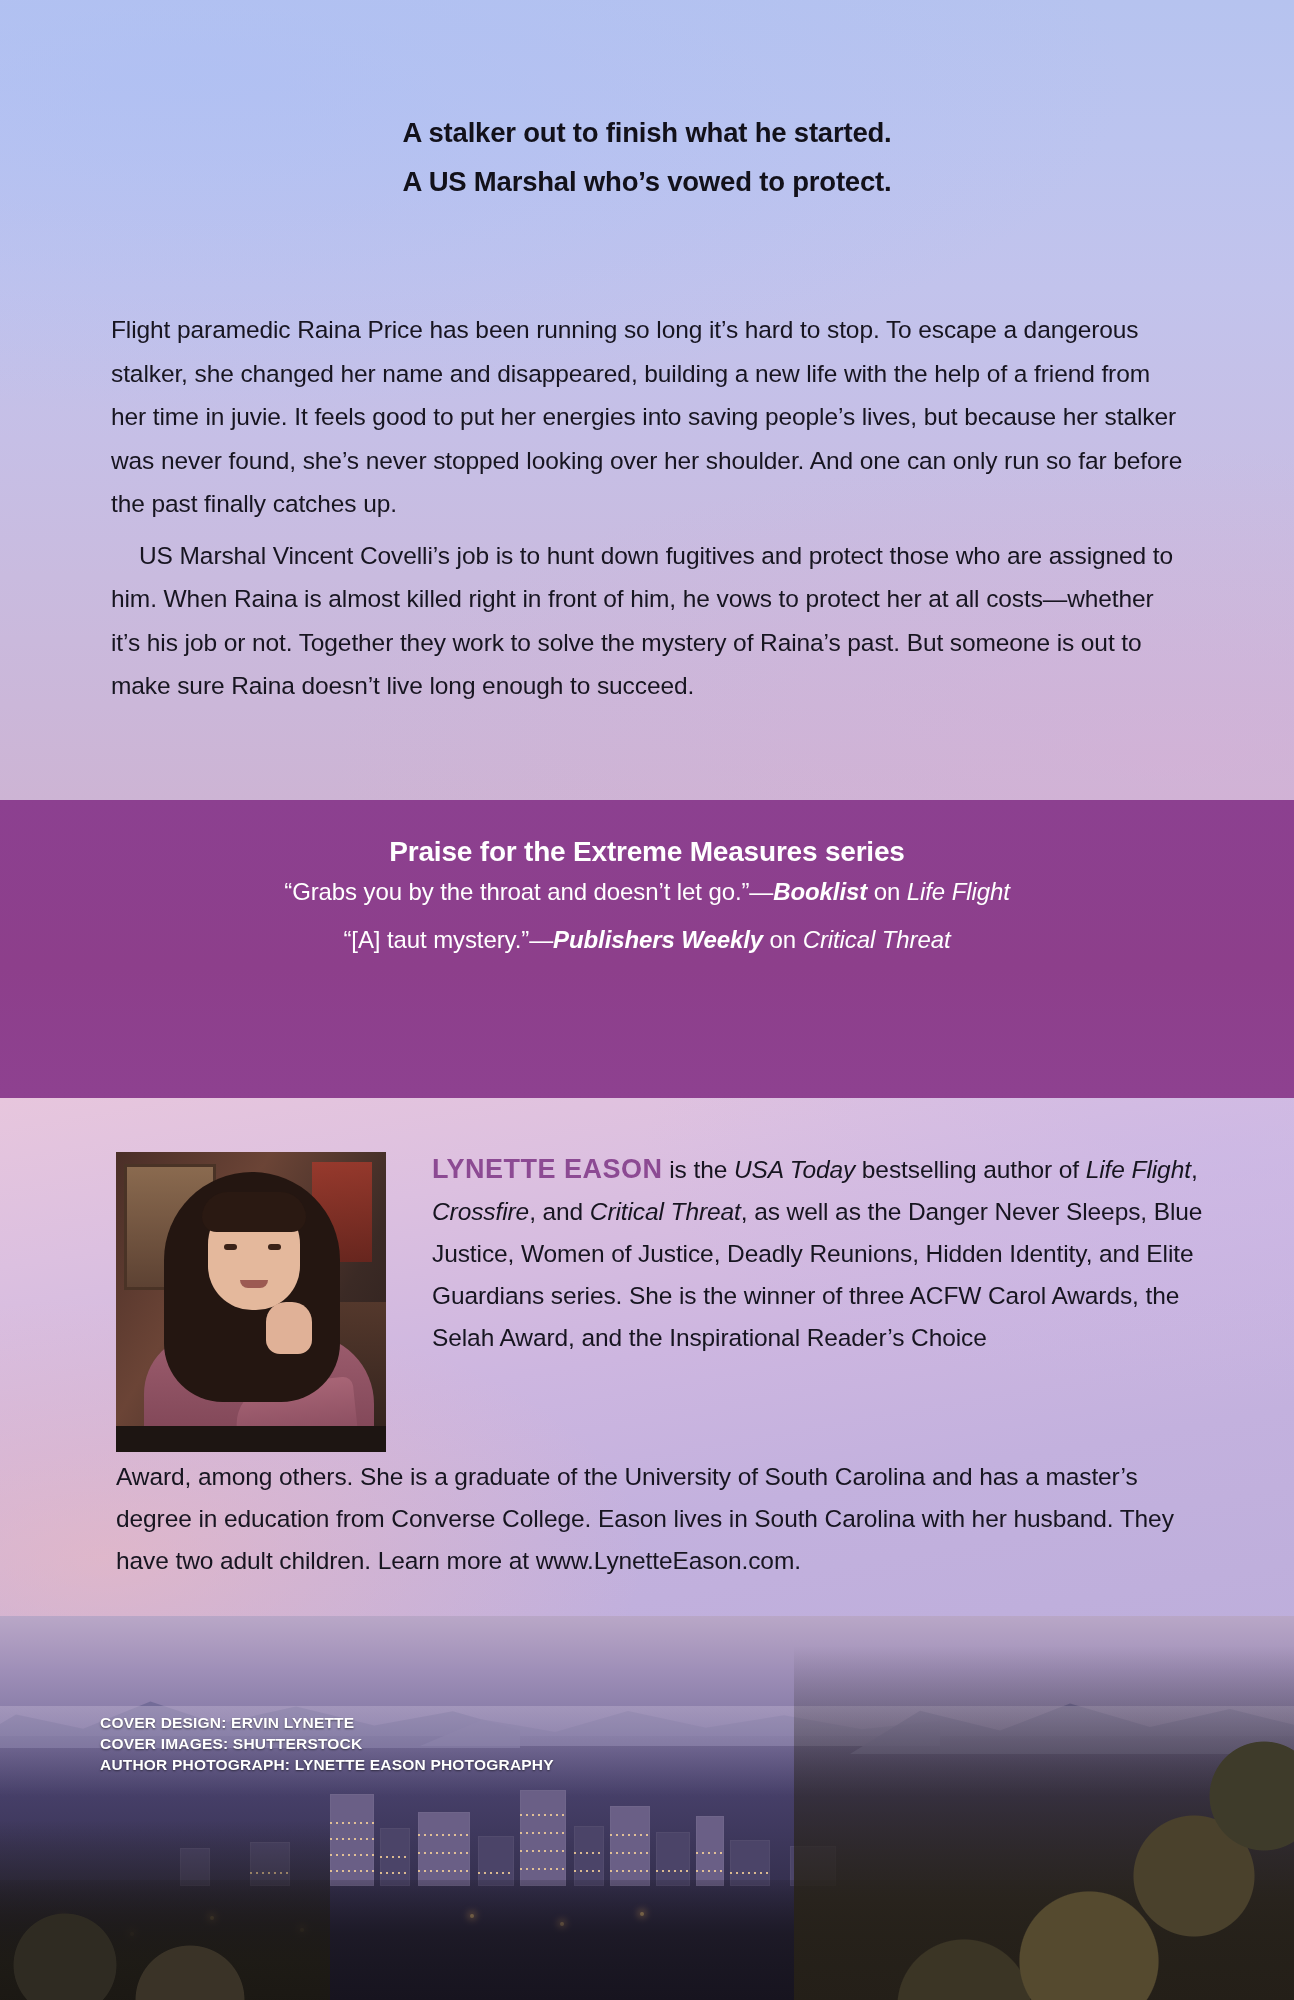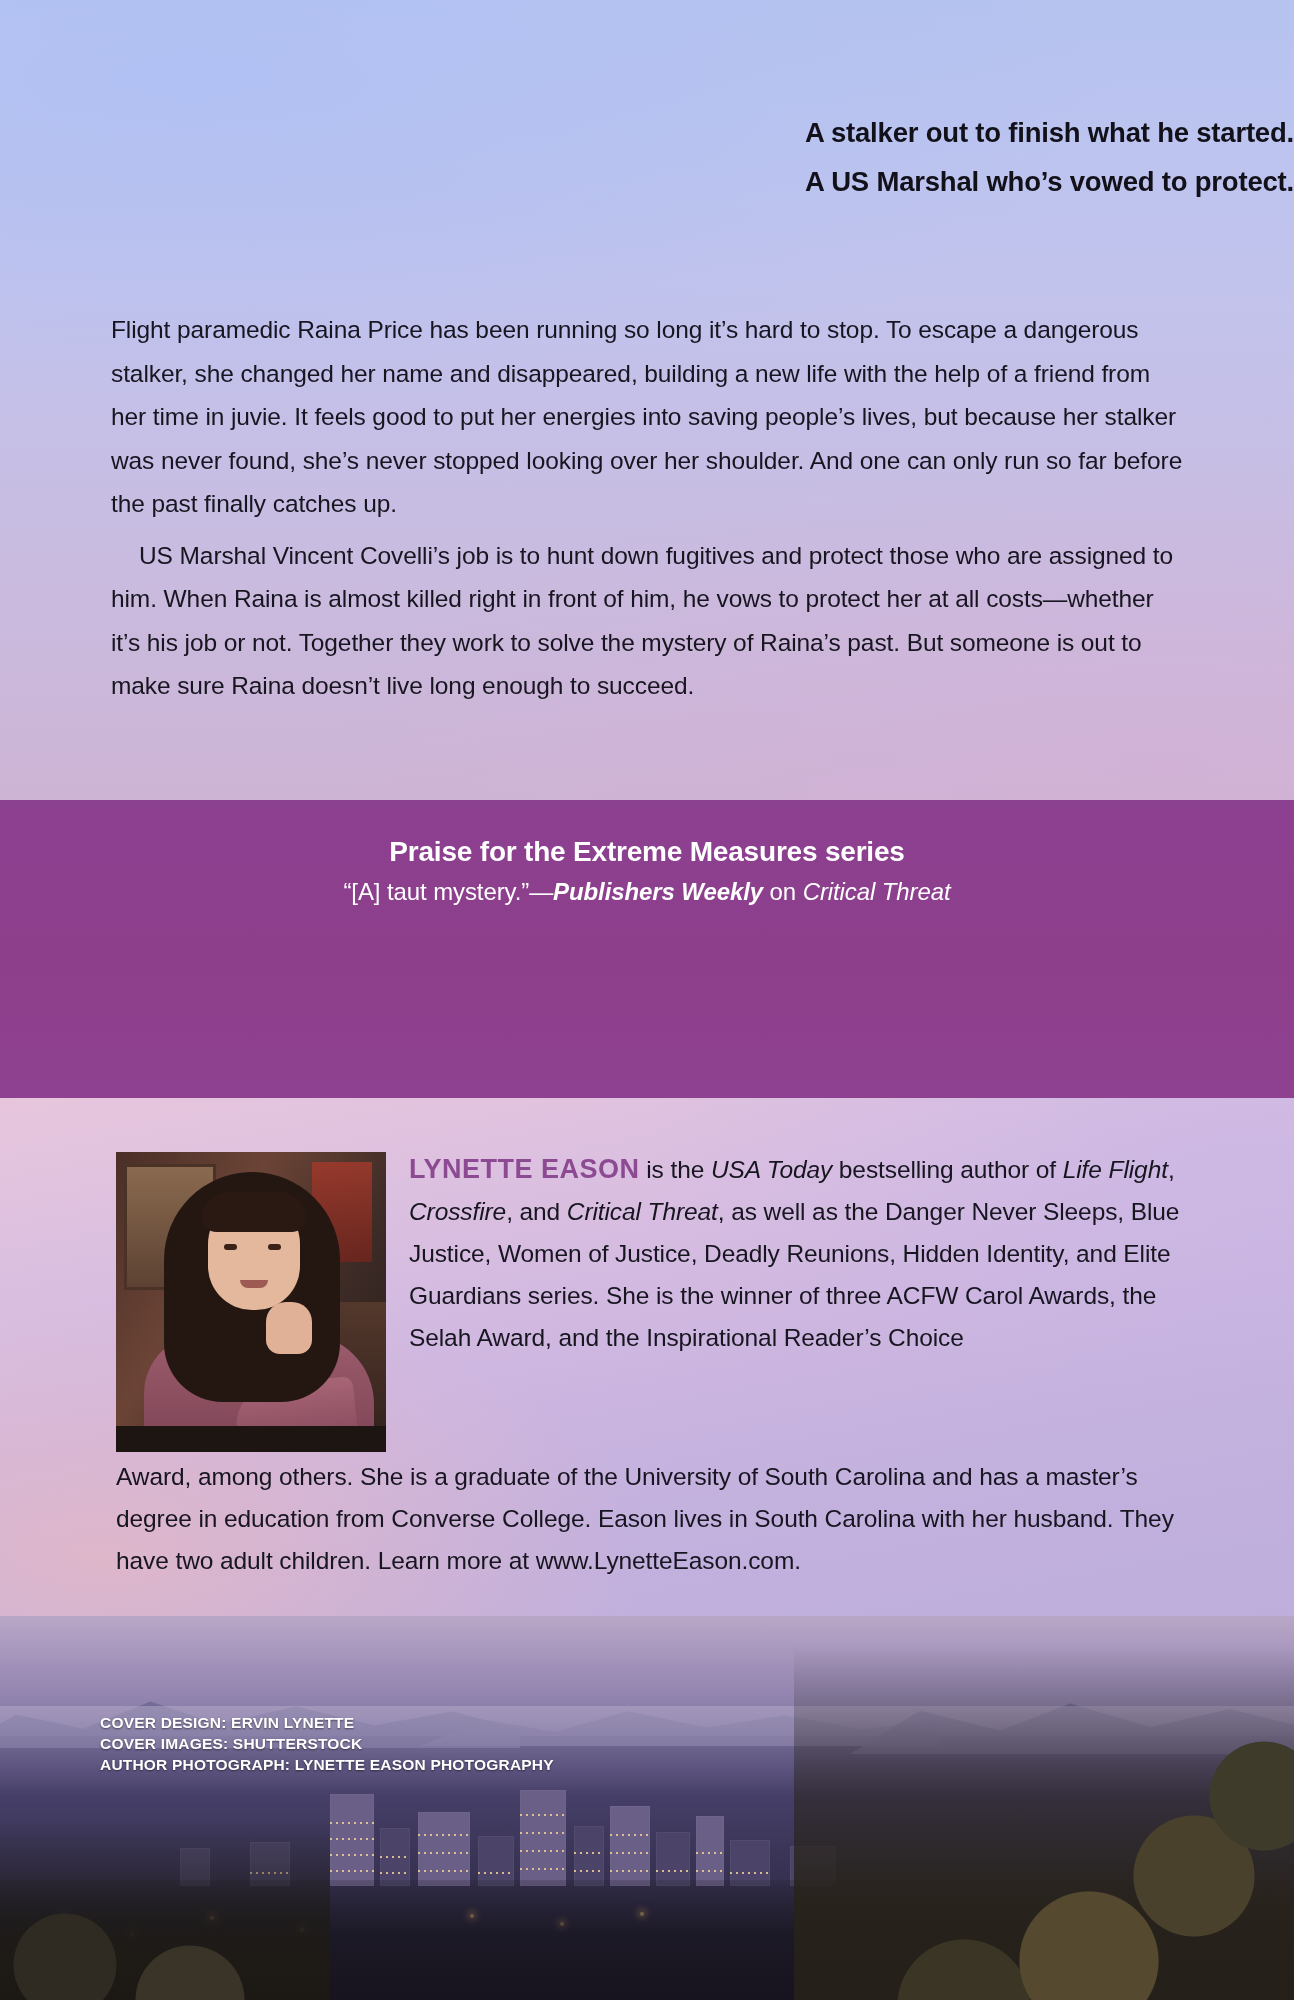--- a/index.html
+++ b/index.html
@@ -40,21 +40,21 @@
     left: 0; top: 0; right: 0; bottom: 0;
     background:
       radial-gradient(120% 70% at 15% 10%, rgba(170,190,245,0.55) 0%, rgba(170,190,245,0) 60%),
       radial-gradient(100% 60% at 90% 95%, rgba(215,175,215,0.45) 0%, rgba(215,175,215,0) 65%);
   }
 
   .headline {
     position: absolute;
     left: 0; right: 0;
     top: 108px;
-    text-align: right;
+    text-align: center;
     color: #12111a;
     font-weight: bold;
     font-size: 27.5px;
     line-height: 49px;
     letter-spacing: -0.2px;
     z-index: 4;
   }
 
   .synopsis {
     position: absolute;
@@ -217,21 +217,21 @@
   }
   .ph-table {
     position: absolute;
     left: 0; bottom: 0;
     width: 270px; height: 26px;
     background: #1d1512;
   }
 
   .author-text {
     position: absolute;
-    left: 409px;
+    left: 432px;
     top: 1148px;
     width: 790px;
     color: #171520;
     font-size: 24.5px;
     line-height: 42px;
     letter-spacing: -0.1px;
     z-index: 6;
   }
   .author-text-2 {
     position: absolute;
@@ -398,20 +398,23 @@
   </div>
 
   <div class="synopsis">
     <p>Flight paramedic Raina Price has been running so long it’s hard to stop. To escape a dangerous stalker, she changed her name and disappeared, building a new life with the help of a friend from her time in juvie. It feels good to put her energies into saving people’s lives, but because her stalker was never found, she’s never stopped looking over her shoulder. And one can only run so far before the past finally catches up.</p>
     <p>US Marshal Vincent Covelli’s job is to hunt down fugitives and protect those who are assigned to him. When Raina is almost killed right in front of him, he vows to protect her at all costs—whether it’s his job or not. Together they work to solve the mystery of Raina’s past. But someone is out to make sure Raina doesn’t live long enough to succeed.</p>
   </div>
 
   <div class="praise">
     <div class="praise-title">Praise for the Extreme Measures series</div>
 
+    <div class="praise-line">
+      <span>“Grabs you by the throat and doesn’t let go.”—</span><span class="src">Booklist</span><span> on </span><span class="bk">Life Flight</span>
+    </div>
 
 
 
     <div class="praise-line">
       <span>“[A] taut mystery.”—</span><span class="src">Publishers Weekly</span><span> on </span><span class="bk">Critical Threat</span>
     </div>
   </div>
 
   <div class="author-block"></div>
 

